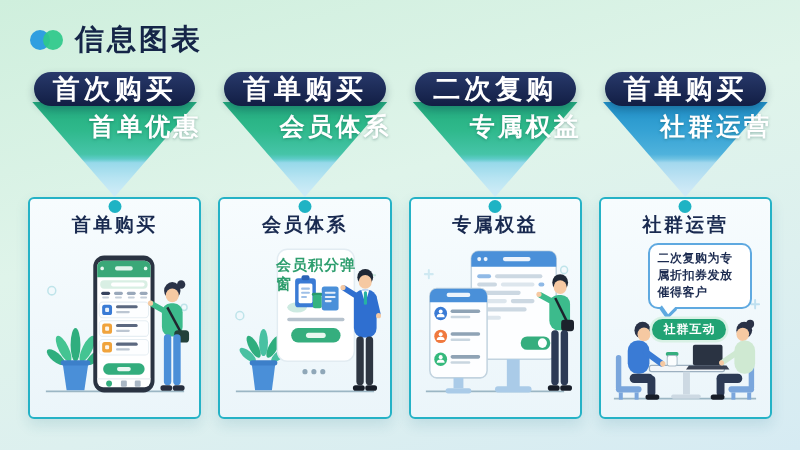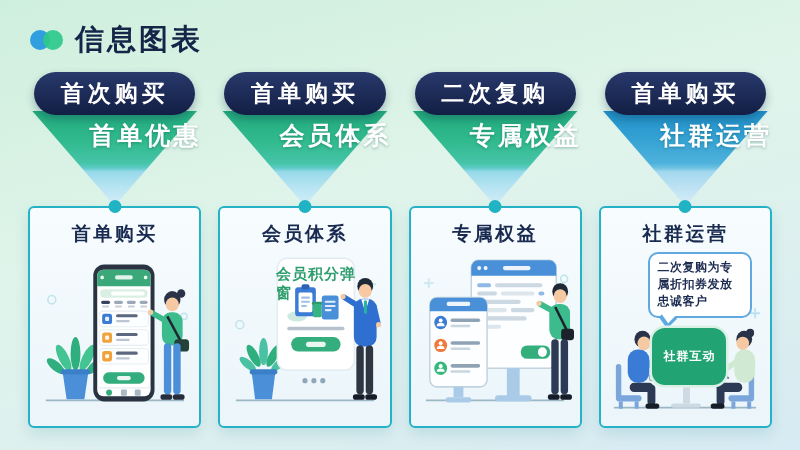--- a/index.html
+++ b/index.html
@@ -10,24 +10,24 @@
   
   .brand{position:absolute;top:20px;left:30px;display:flex;align-items:center;gap:11px;}
   .logo{position:relative;width:34px;height:22px;}
   .logo .c1{position:absolute;left:0;top:1px;width:20px;height:20px;border-radius:50%;background:#2f9fe0;}
   .logo .c2{position:absolute;left:13px;top:1px;width:20px;height:20px;border-radius:50%;background:#2ec98a;opacity:.92;}
   .title{font-size:29px;font-weight:800;color:#152548;letter-spacing:3px;}
 
   
   .cols{position:absolute;left:28px;right:28px;top:72px;display:flex;gap:17px;}
   .col{flex:1;position:relative;display:flex;flex-direction:column;}
-  .pill{height:43px;margin:0 6px;border-radius:22px;position:relative;z-index:2;
+  .pill{height:34px;margin:0 6px;border-radius:22px;position:relative;z-index:2;
     background:linear-gradient(180deg,#28396b,#121e44);
     display:flex;align-items:center;justify-content:center;
-    color:#fff;font-size:23px;font-weight:700;letter-spacing:4px;
+    color:#fff;font-size:27px;font-weight:700;letter-spacing:4px;
     box-shadow:0 4px 9px rgba(10,40,70,.30);}
   .funnel-wrap{position:relative;height:95px;margin-top:-4px;z-index:1;}
   .funnel{position:absolute;inset:0;clip-path:polygon(2.5% 0,97.5% 0,50% 100%);}
   .funnel.green{background:linear-gradient(180deg,#23ac7d 0%,#2fb98c 30%,#46c4a8 55%,#5ecbc8 60%,#97d9ea 64%,#b7e4f2 80%,#d4eef8 100%);}
   .funnel.blue{background:linear-gradient(180deg,#2090c8 0%,#35a2d4 30%,#4fb2dc 55%,#6fc2e2 60%,#a3d8ee 64%,#bde2f3 80%,#d7edf8 100%);}
   .funnel-label{position:absolute;top:8px;width:100%;text-align:right;color:#fff;
     font-size:25px;font-weight:700;letter-spacing:3px;text-shadow:0 1px 3px rgba(0,70,60,.35);}
   .dot{position:absolute;top:128px;left:50%;transform:translateX(-50%);width:13px;height:13px;
     border-radius:50%;background:#1fb3c4;z-index:3;}
 
@@ -46,21 +46,21 @@
   
   .bubble{position:absolute;left:42px;top:0;width:104px;background:#fff;border:2px solid #5fa9e0;
     border-radius:10px;padding:5px 7px 6px;color:#1c2b50;font-size:12px;font-weight:700;
     line-height:1.42;letter-spacing:.5px;box-sizing:border-box;}
   .bubble::before{content:"";position:absolute;left:11px;bottom:-9px;width:14px;height:14px;
     background:#5fa9e0;transform:rotate(55deg) skewX(10deg);}
   .bubble::after{content:"";position:absolute;left:13px;bottom:-4px;width:12px;height:12px;
     background:#fff;transform:rotate(55deg) skewX(10deg);}
   .bubble div{white-space:nowrap;}
   .tag{position:absolute;left:46px;top:76px;background:#21a374;color:#fff;font-size:12px;
-    font-weight:700;padding:20px 11px;border-radius:13px;letter-spacing:1px;
+    font-weight:700;padding:2px 11px;border-radius:13px;letter-spacing:1px;
     box-shadow:0 0 0 2.5px #d9f1e5;}
 </style>
 </head>
 <body>
 
 <div class="page">
 
   <div class="brand">
     <div class="logo">
       <span class="c1"></span>
@@ -363,21 +363,21 @@
             <g>
               <line x1="40" y1="105" x2="56" y2="116" stroke="#3a7bd5" stroke-width="6" stroke-linecap="round"></line>
               <circle cx="57.5" cy="116.5" r="2.7" fill="#f6c9a2"></circle>
               <line x1="132" y1="106" x2="118" y2="115" stroke="#cfe9d2" stroke-width="5.5" stroke-linecap="round"></line>
               <circle cx="117" cy="115.5" r="2.5" fill="#f6c9a2"></circle>
             </g>
           </svg>
           <div class="bubble">
             <div>二次复购为专</div>
             <div>属折扣券发放</div>
-            <div>忠诚客户</div>
+            <div>催得客户</div>
           </div>
           <div class="tag">社群互动</div>
         </div>
       </div>
     </div>
 
   </div>
 </div>
 
 </body></html>

